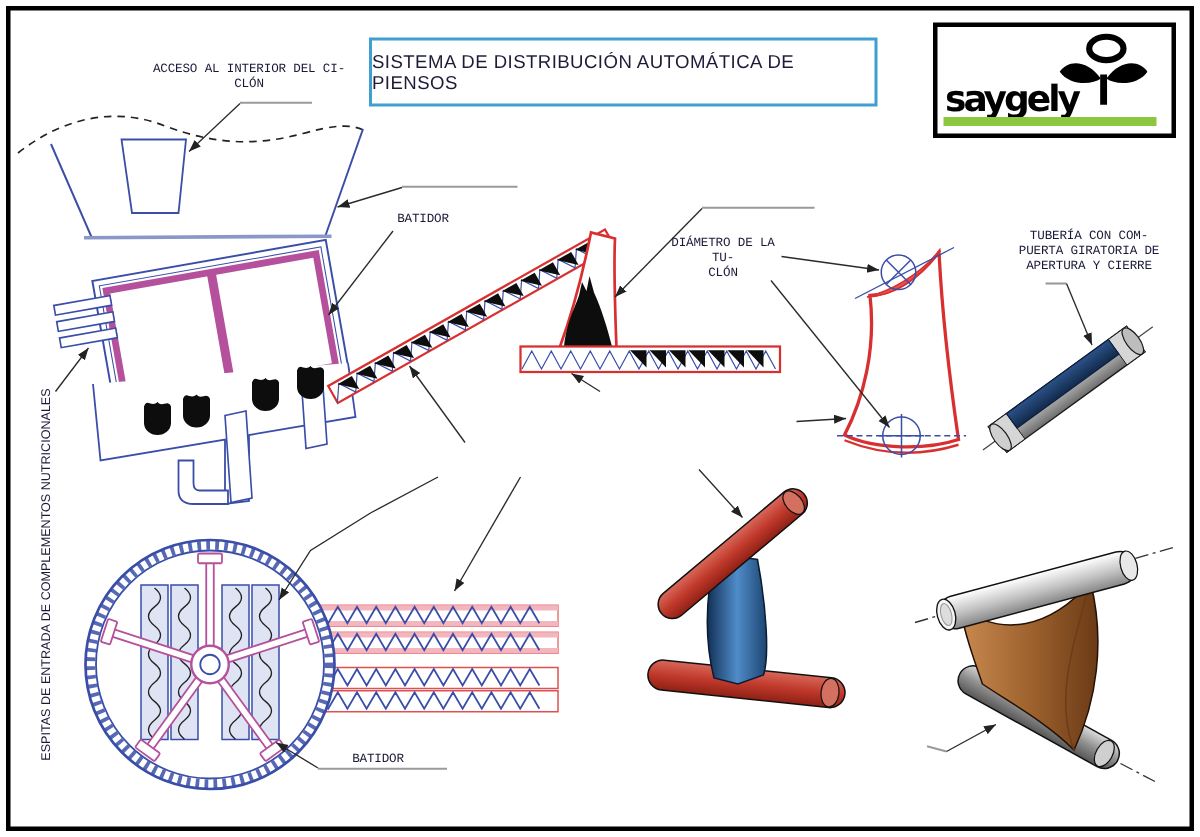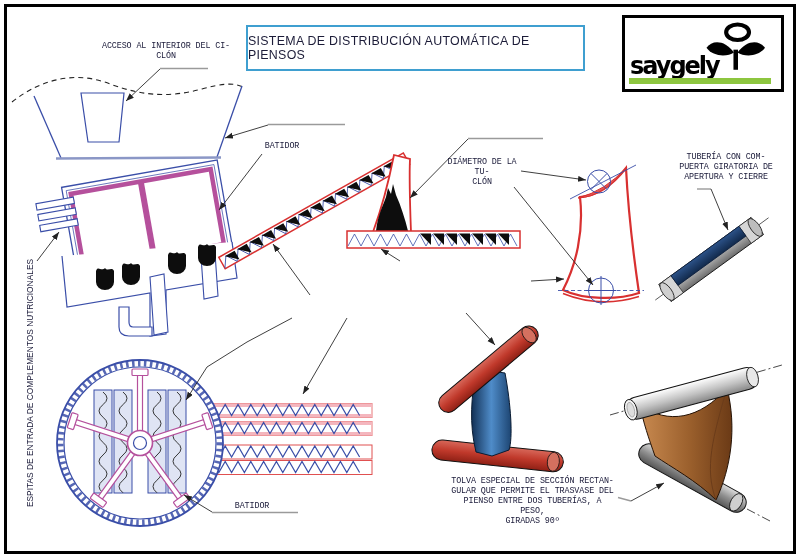--- a/index.html
+++ b/index.html
@@ -306,18 +306,14 @@
   <div class="lbl" style="left:90px;top:41px;width:152px;">ACCESO AL INTERIOR DEL CI-
 CLÓN</div>
   <div class="lbl" style="left:252px;top:141px;width:60px;">BATIDOR</div>
   <div class="lbl" style="left:438px;top:157px;width:88px;">DIÁMETRO DE LA TU-
 CLÓN</div>
   <div class="lbl" style="left:668px;top:152px;width:94px;margin-left:11px;">TUBERÍA CON COM-
 PUERTA GIRATORIA DE
 APERTURA Y CIERRE</div>
   <div class="lbl-vert">ESPITAS DE ENTRADA DE COMPLEMENTOS NUTRICIONALES</div>
   <div class="lbl" style="left:222px;top:501px;width:60px;">BATIDOR</div>
-  <div class="lbl" style="left:450px;top:476px;width:165px;">TOLVA ESPECIAL DE SECCIÓN RECTAN-
-GULAR QUE PERMITE EL TRASVASE DEL
-PIENSO ENTRE DOS TUBERÍAS, A PESO,
-GIRADAS 90º</div>
 
 </div>
 
 </body></html>

